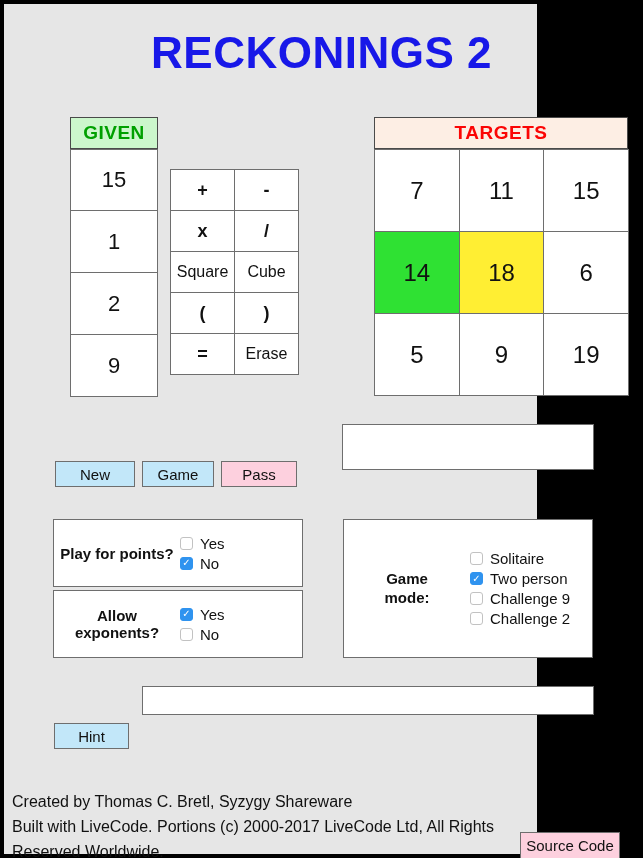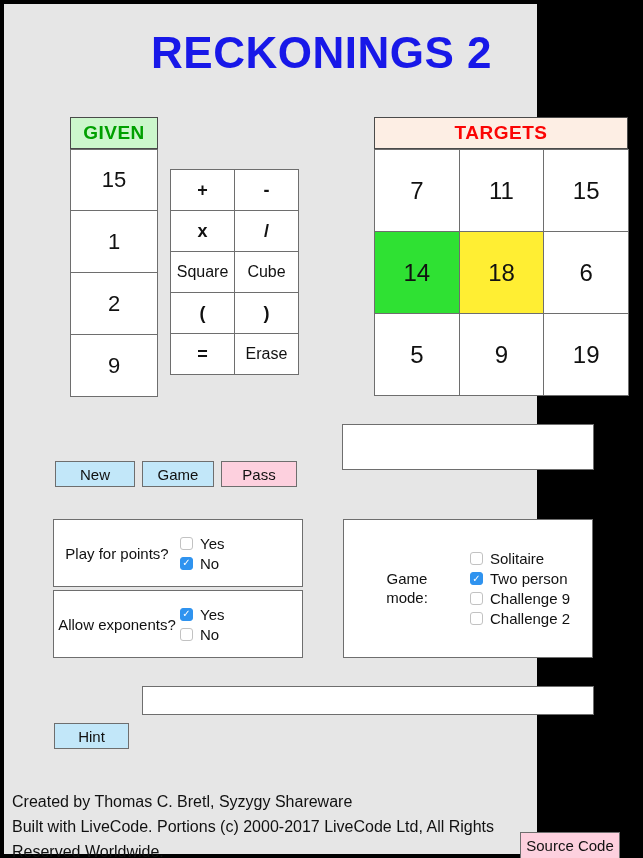--- a/index.html
+++ b/index.html
@@ -164,20 +164,21 @@
   #opt-points    { left: 49px;  top: 515px; width: 250px; height: 68px; }
   #opt-exponents { left: 49px;  top: 586px; width: 250px; height: 68px; }
   #opt-mode      { left: 339px; top: 515px; width: 250px; height: 139px; }
 
   .opt-label {
     flex: 1;
     text-align: center;
     font-size: 15px;
     color: #111111;
     padding-left: 0;
+    font-weight: bold;
   }
   .opt-label.two-line { line-height: 1.25; }
 
   .opt-choices {
     width: 122px;
     display: flex;
     flex-direction: column;
     justify-content: center;
     gap: 3px;
   }

